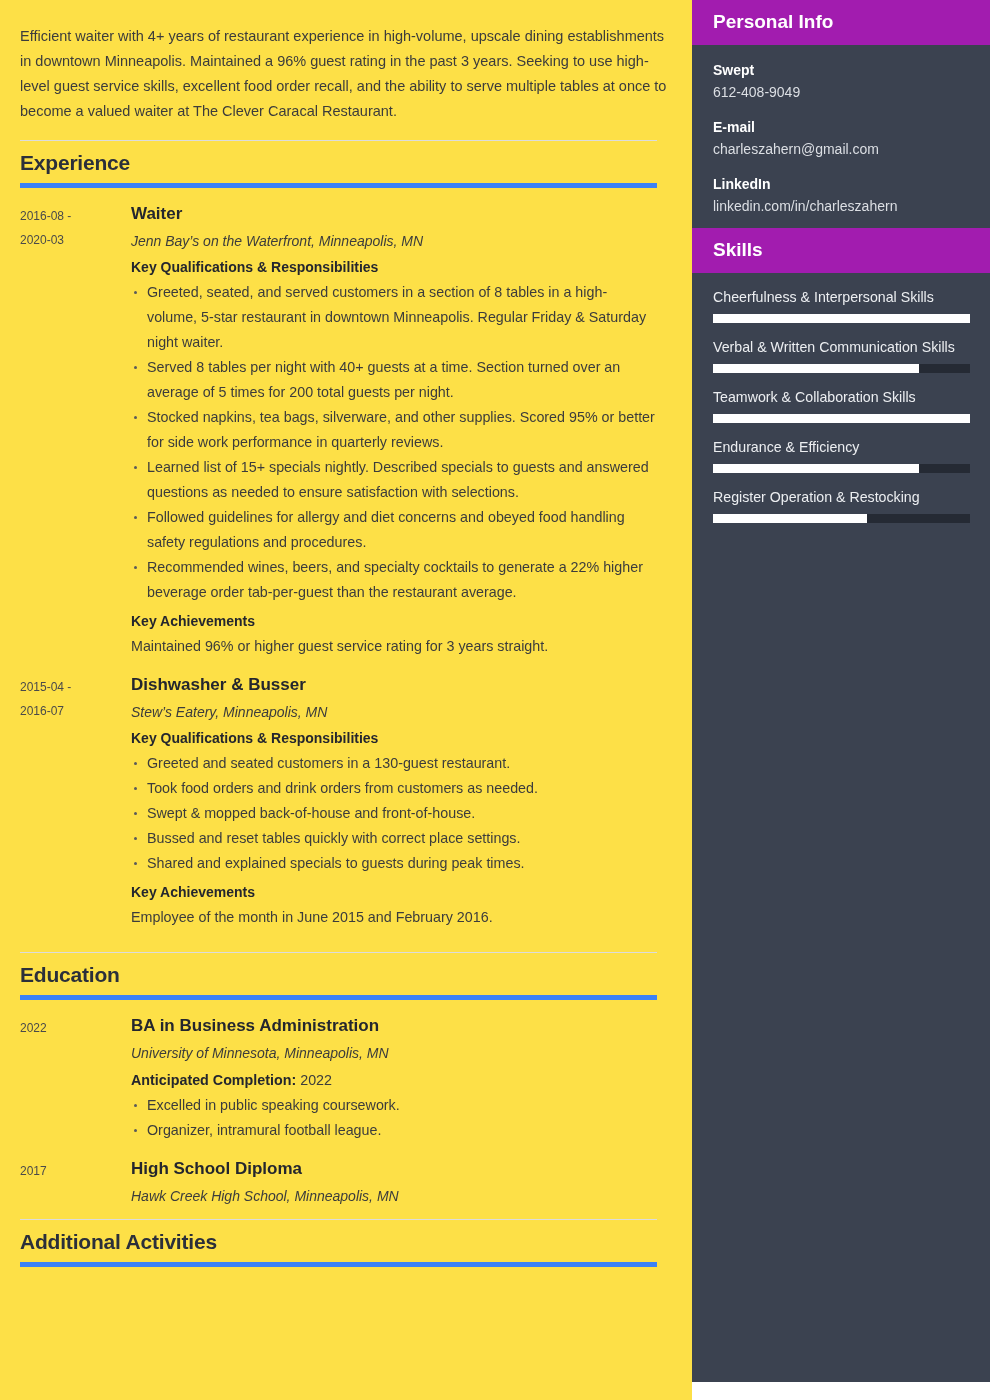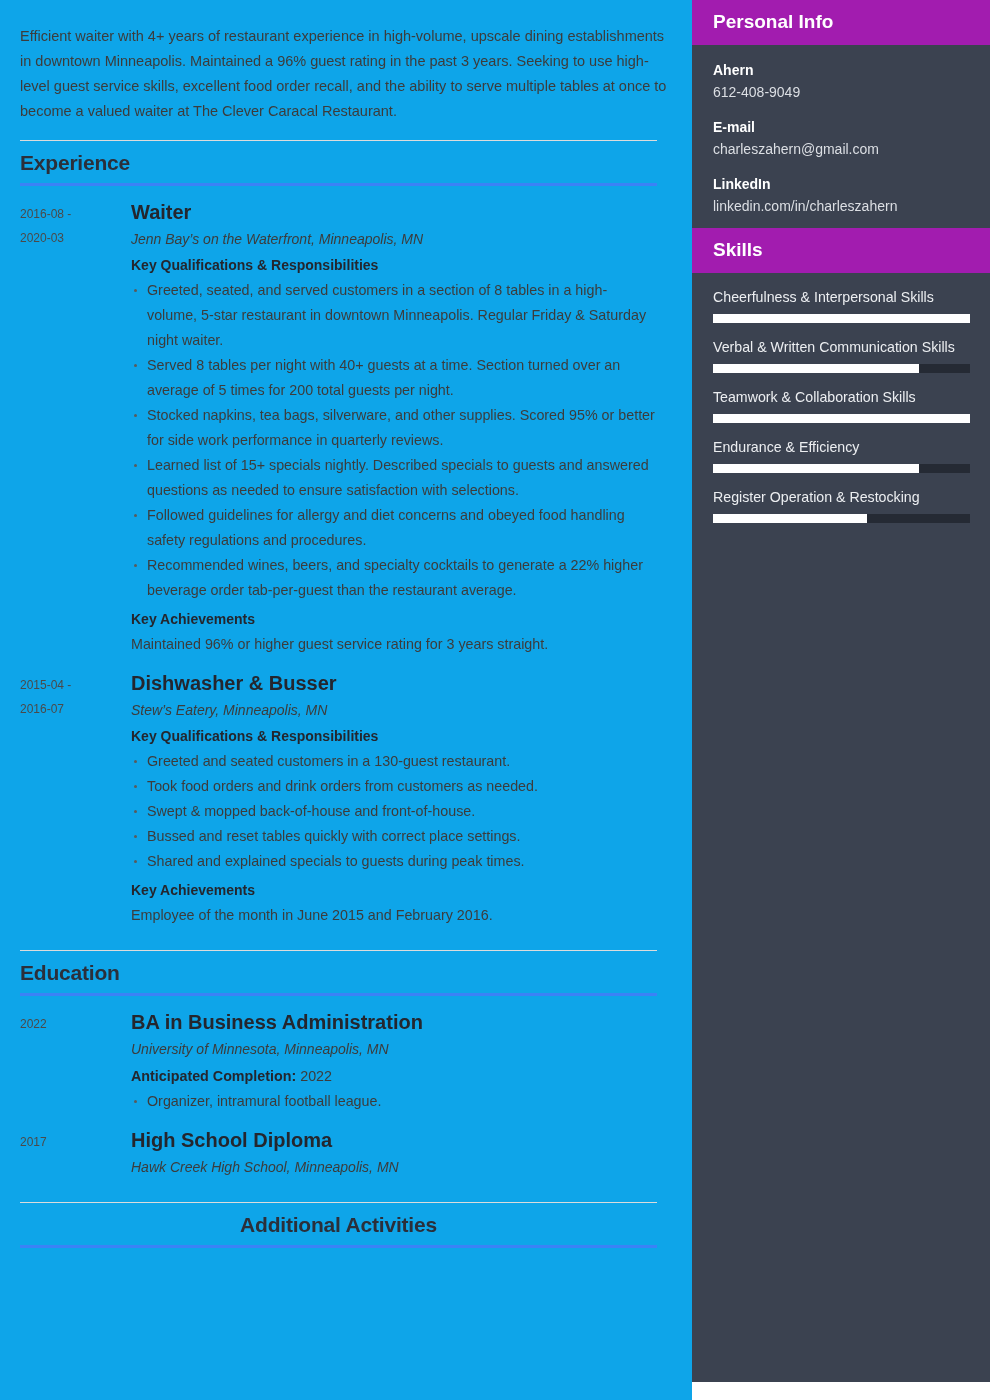--- a/index.html
+++ b/index.html
@@ -11,51 +11,51 @@
     position:relative;
     overflow:hidden;
   }
   .page { position:relative; width:990px; height:1400px; }
 
   
   .main {
     position:absolute; left:0; top:0;
     width:692px; height:1400px;
     padding:20px 35px 0 20px;
-    background:#0ea5e9;
+    background:#fde047;
   }
   .summary {
     font-size:14.5px;
     line-height:25px;
     color:#3c3c3c;
     margin:4px 0 16px 0;
     width:652px;
   }
 
   .section { margin-bottom:2px; }
   .section-title {
     font-size:21px;
     font-weight:bold;
     color:#2b2f3a;
     padding:10px 0 8px 0;
     border-top:1px solid #dcdcdc;
-    border-bottom:3px solid #3b82f6;
+    border-bottom:5px solid #3b82f6;
     letter-spacing:-0.2px;
   }
   .entry { display:flex; margin-top:14px; }
   .entry-date {
     width:111px; flex:0 0 111px;
     font-size:12px;
     line-height:24px;
     color:#4a4a4a;
     padding-top:2px;
   }
   .entry-body { flex:1 1 auto; }
   .entry-title {
-    font-size:20px;
+    font-size:17px;
     font-weight:bold;
     color:#24262e;
     line-height:24px;
     margin-bottom:4px;
   }
   .entry-sub {
     font-style:italic;
     font-size:14px;
     color:#3c3c3c;
     line-height:23px;
@@ -222,50 +222,51 @@
       <div class="entry">
         <div class="entry-date">2022</div>
         <div class="entry-body">
           <div class="entry-title">BA in Business Administration</div>
           <div class="entry-sub">University of Minnesota, Minneapolis, MN</div>
           <div class="entry-text">
             <span class="bold-inline">Anticipated Completion:</span>
             <span>2022</span>
           </div>
           <ul class="bullets">
+            <li>Excelled in public speaking coursework.</li>
             <li>Organizer, intramural football league.</li>
           </ul>
         </div>
       </div>
 
       <div class="entry">
         <div class="entry-date">2017</div>
         <div class="entry-body">
           <div class="entry-title">High School Diploma</div>
           <div class="entry-sub">Hawk Creek High School, Minneapolis, MN</div>
         </div>
       </div>
     </div>
 
-    <div class="section" style="margin-top:20px;text-align:center;">
+    <div class="section" style="margin-top:8px;">
       <div class="section-title">Additional Activities</div>
     </div>
 
   </div>
 
   <div class="sidebar">
 
 
     <div class="sb-band">
       <div class="sb-band-title">Personal Info</div>
     </div>
 
     <div class="sb-body">
       <div class="info-item">
-        <div class="info-label">Ahern</div>
+        <div class="info-label">Swept</div>
         <div class="info-value">612-408-9049</div>
       </div>
       <div class="info-item">
         <div class="info-label">E-mail</div>
         <div class="info-value">charleszahern@gmail.com</div>
       </div>
       <div class="info-item" style="margin-bottom:10px;">
         <div class="info-label">LinkedIn</div>
         <div class="info-value">linkedin.com/in/charleszahern</div>
       </div>

